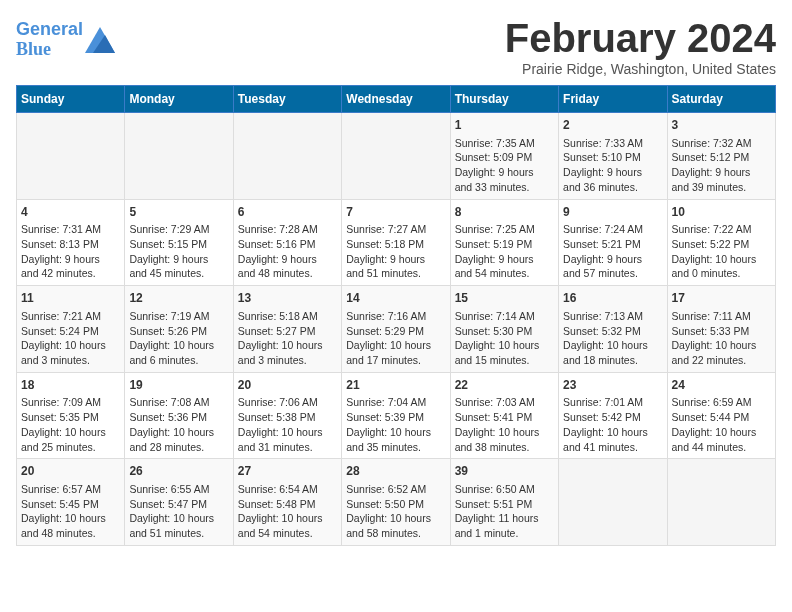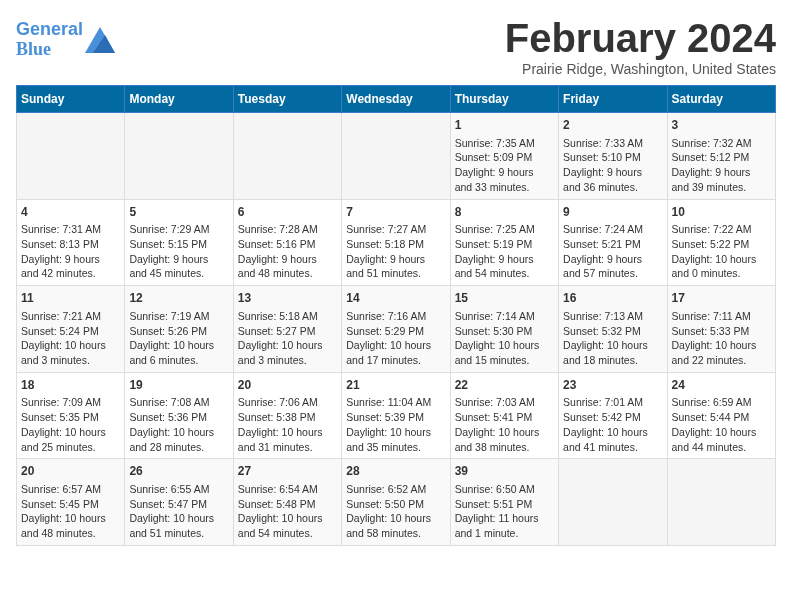--- a/index.html
+++ b/index.html
@@ -267,21 +267,21 @@
         </td>
         <td>
           <span class="day-num">20</span>
           <div>Sunrise: 7:06 AM</div>
           <div>Sunset: 5:38 PM</div>
           <div>Daylight: 10 hours</div>
           <div>and 31 minutes.</div>
         </td>
         <td>
           <span class="day-num">21</span>
-          <div>Sunrise: 11:04 AM</div>
+          <div>Sunrise: 7:04 AM</div>
           <div>Sunset: 5:39 PM</div>
           <div>Daylight: 10 hours</div>
           <div>and 35 minutes.</div>
         </td>
         <td>
           <span class="day-num">22</span>
           <div>Sunrise: 7:03 AM</div>
           <div>Sunset: 5:41 PM</div>
           <div>Daylight: 10 hours</div>
           <div>and 38 minutes.</div>

